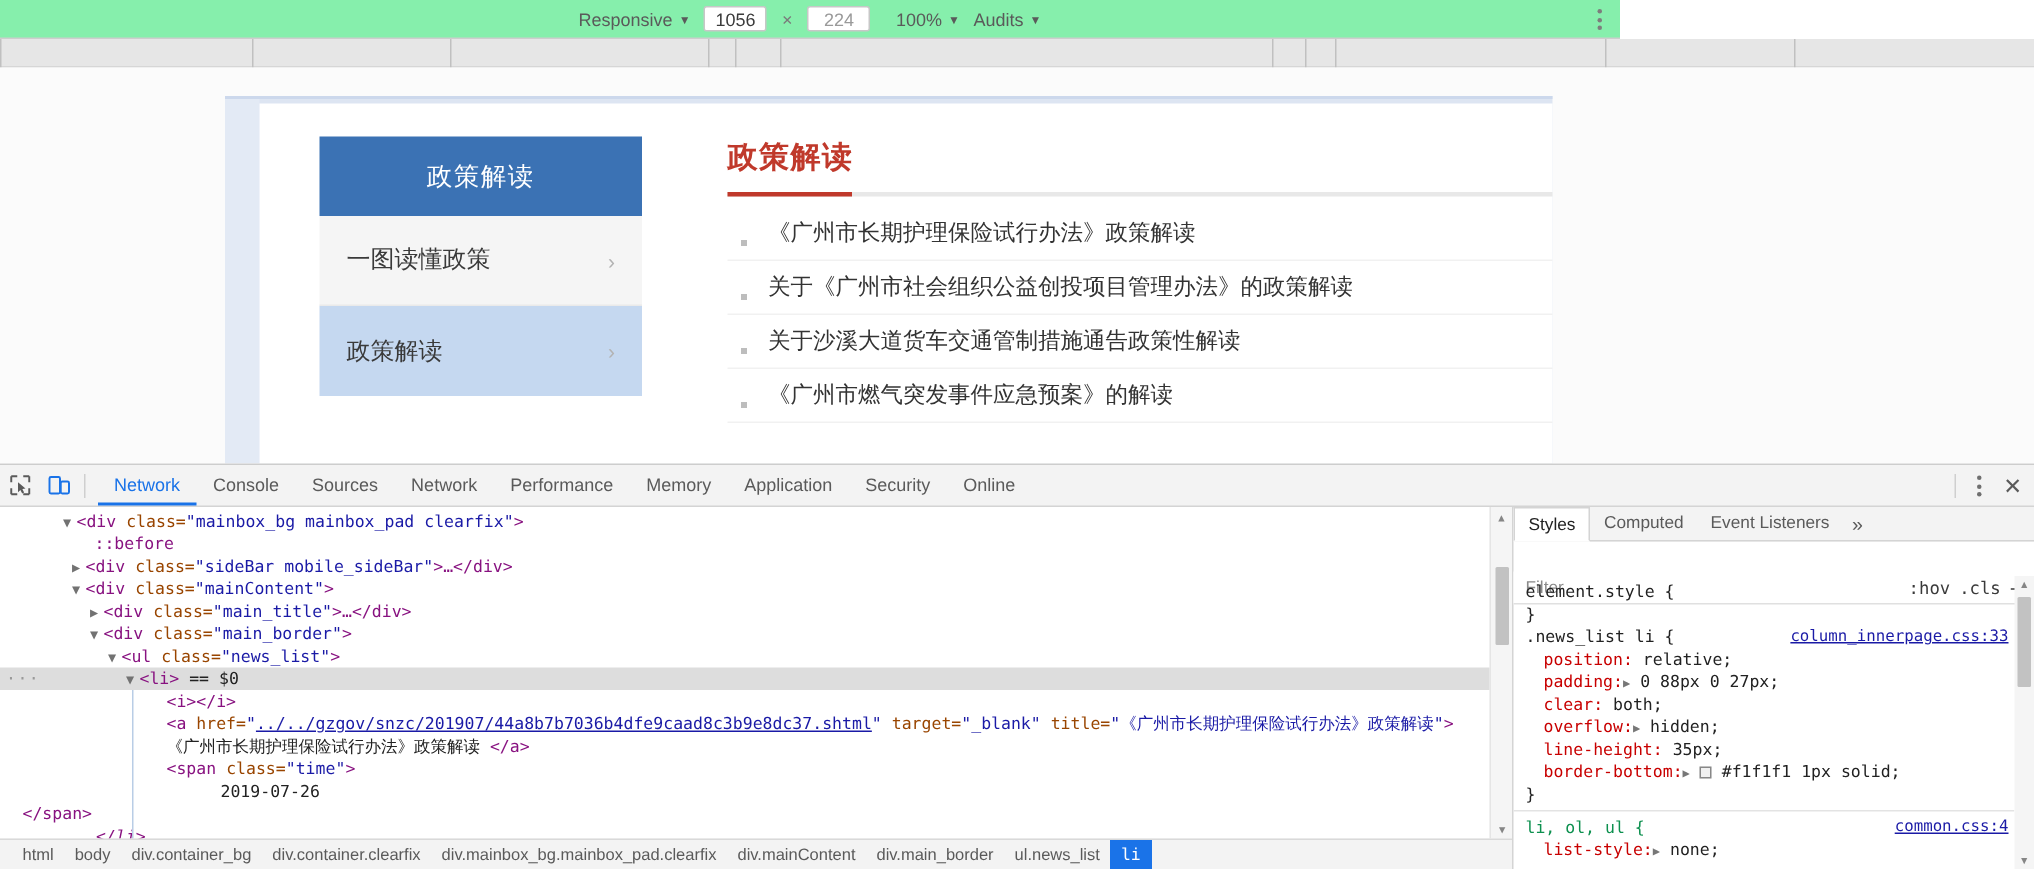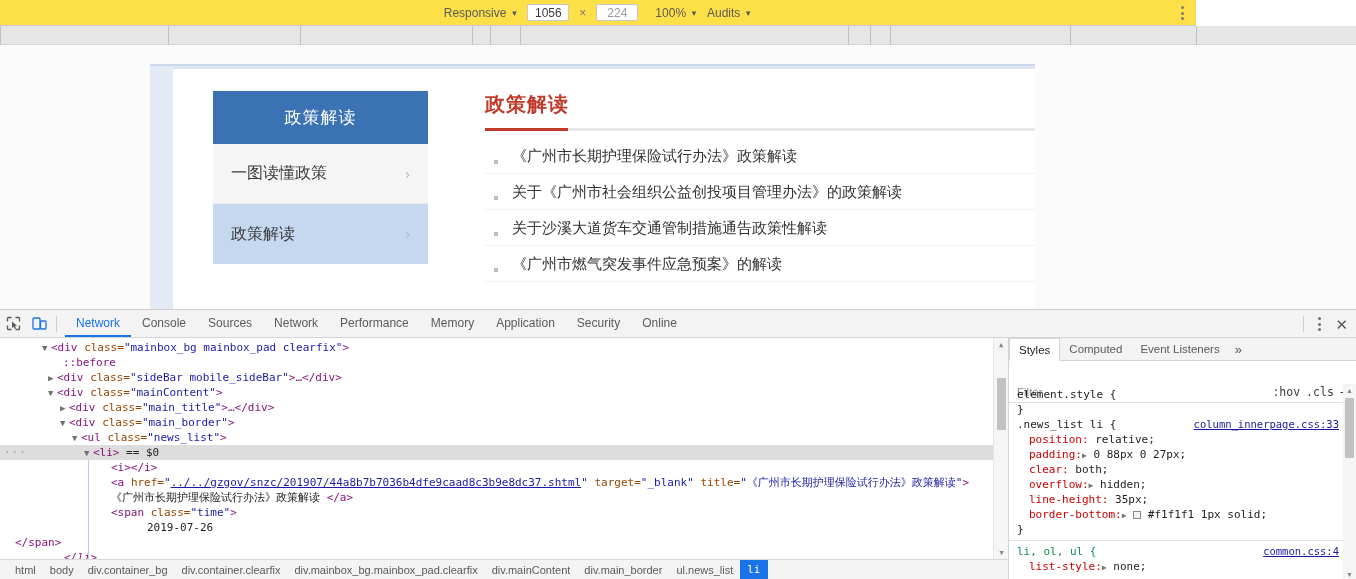--- a/index.html
+++ b/index.html
@@ -5,22 +5,22 @@
   * { box-sizing: border-box; margin: 0; padding: 0; }
   html, body {
     width: 1356px; height: 579px;
     font-family: "Liberation Sans", sans-serif;
     background: #fff;
     overflow: hidden;
   }
 
   
   #device-toolbar {
-    position: absolute; left: 0; top: 0; width: 1196px; height: 26px;
-    background: #fde047;
+    position: absolute; left: 0; top: 0; width: 1080px; height: 26px;
+    background: #86efac;
     border-bottom: 1px solid #cdcdcd;
     display: flex; align-items: center; justify-content: center;
     font-size: 12px; color: #5a5a5a;
   }
   #device-toolbar .dt-inner { display: flex; align-items: center; gap: 9px; }
   .dt-item { display: flex; align-items: center; gap: 4px; white-space: nowrap; }
   .caret { font-size: 8px; line-height: 1; position: relative; top: 1px; color: #5a5a5a; }
   .dt-field {
     width: 42px; height: 17px; border: 1px solid #c7c7c7; background: #fff;
     border-radius: 2px; text-align: center; font-size: 12px; color: #3b3b3b;

